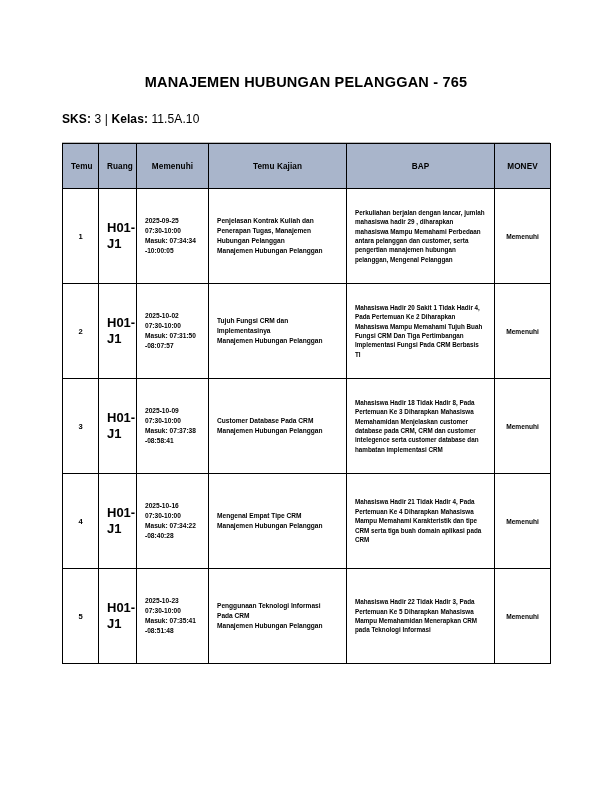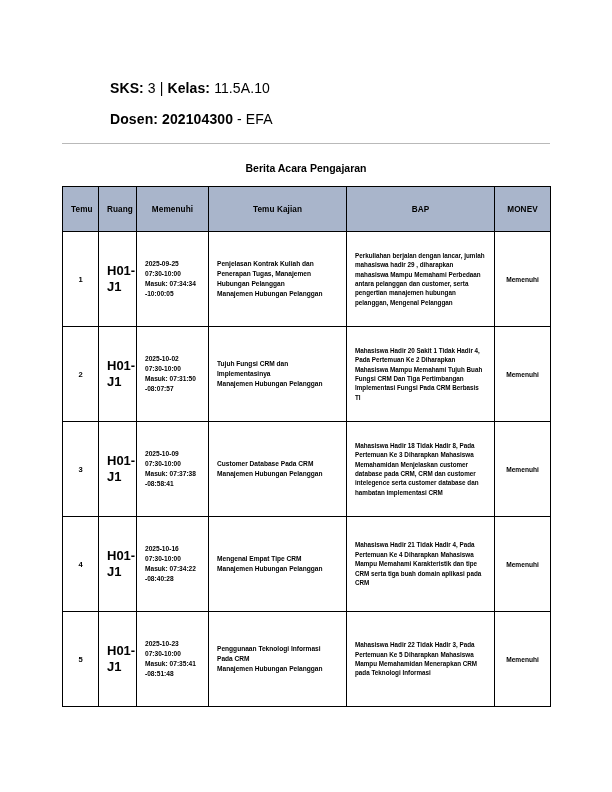--- a/index.html
+++ b/index.html
@@ -25,24 +25,23 @@
     text-align: center;
     font-size: 14.5px;
     font-weight: bold;
     letter-spacing: 0.2px;
     margin: 16px 0 0 0;
   }
   .meta-block {
     margin-top: 22px;
   }
   .meta-line {
-    font-size: 14px;
+    font-size: 12px;
     margin-bottom: 15px;
     letter-spacing: 0.1px;
-    margin-left: 48px;
   }
   .meta-line .lbl {
     font-weight: bold;
   }
   .meta-line .val-bold {
     font-weight: bold;
   }
   .divider {
     border: 0;
     border-top: 1px solid #b9b9b9;
@@ -118,40 +117,34 @@
   .bahan-line {
     display: block;
   }
   tbody tr { height: 95px; }
 </style>
 </head>
 <body>
 
 <div class="page">
 
+  <h1 class="doc-title">MANAJEMEN HUBUNGAN PELANGGAN - 765</h1>
 
   <div class="meta-block">
     <div class="meta-line">
       <span class="lbl">SKS:</span>
       <span>3</span>
       <span>|</span>
       <span class="lbl">Kelas:</span>
       <span>11.5A.10</span>
     </div>
-    <div class="meta-line">
-      <span class="lbl">Dosen:</span>
-      <span class="val-bold">202104300</span>
-      <span>-</span>
-      <span>EFA</span>
-    </div>
   </div>
 
   <hr class="divider">
 
-  <h2 class="section-title">Berita Acara Pengajaran</h2>
 
   <table class="bap">
     <colgroup>
       <col class="col-temu">
         <col class="col-ruang">
         <col class="col-kehad">
       <col class="col-bahan">
         <col class="col-bap">
         <col class="col-monev">
     </colgroup>

